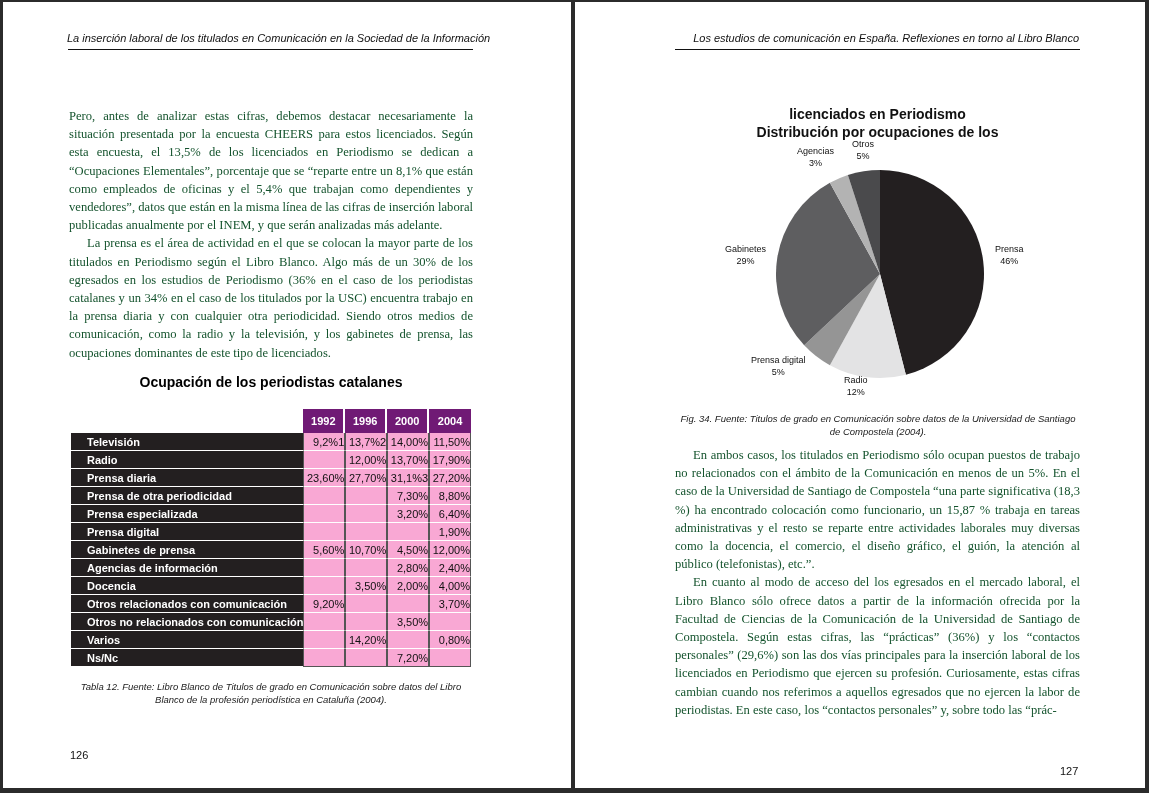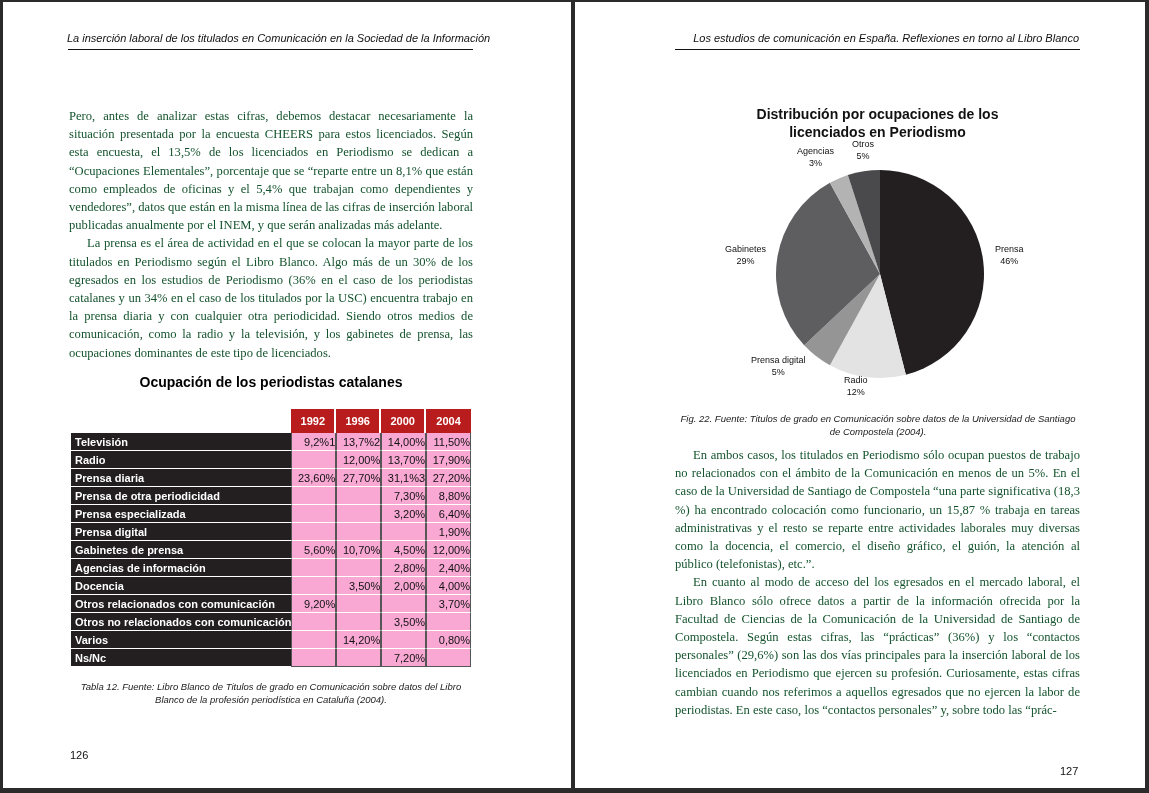--- a/index.html
+++ b/index.html
@@ -25,24 +25,24 @@
 
   .section-title {
     position: absolute; font-family: "Liberation Sans", sans-serif; font-weight: bold;
     font-size: 14px; text-align: center; color: #000000;
   }
 
   table.occ {
     position: absolute; border-collapse: separate; border-spacing: 0;
     font-family: "Liberation Sans", sans-serif; font-size: 11px;
   }
-  table.occ th { background: #b91c1c; color: #fff; font-weight: bold; height: 24px; text-align: center; border-right: 2px solid #fff; }
+  table.occ th { background: #701a75; color: #fff; font-weight: bold; height: 24px; text-align: center; border-right: 2px solid #fff; }
   table.occ th.blank { background: transparent; border: none; }
   table.occ td { height: 18px; border-bottom: 1px solid #fff; }
-  table.occ td.rowlabel { background: #231f20; color: #fff; padding-left: 4px; font-weight: bold; width: 188px; white-space: nowrap; }
+  table.occ td.rowlabel { background: #231f20; color: #fff; padding-left: 16px; font-weight: bold; width: 188px; white-space: nowrap; }
   table.occ td.val { background: #f9a8d4; color: #111; text-align: right; border-right: 1px solid #555; border-left: 1px solid #555; width: 52px; }
   table.occ tr:last-child td.val { border-bottom: 1px solid #555; }
 
   .caption {
     position: absolute; font-family: "Liberation Sans", sans-serif; font-style: italic;
     font-size: 9.5px; line-height: 12.5px; text-align: center; color: #222;
   }
   .page-num { position: absolute; top: 747px; font-family: "Liberation Sans", sans-serif; font-size: 11px; color: #111; text-align: center; }
 
   .chart-title {
@@ -182,22 +182,22 @@
     </div>
 
     <div class="page-num" style="left:67px;">126</div>
   </div>
 
   <div class="page page-right">
     <div class="running-head" style="right:66px;">Los estudios de comunicación en España. Reflexiones en torno al Libro Blanco</div>
     <div class="head-rule" style="left:100px; width:405px;"></div>
 
     <div class="chart-title" style="left:100px; top:103px; width:405px;">
+      <div>licenciados en Periodismo</div>
       <div>Distribución por ocupaciones de los</div>
-      <div>licenciados en Periodismo</div>
     </div>
 
     <svg class="pie" style="left:198px; top:165px;" width="214" height="214" viewBox="0 0 214 214">
       <g id="pie-slices">
           <path d="M107,107 L107,3 A104,104 0 0 1 132.8637482651449,207.73264875737763 Z" fill="#231f20"></path>
           <path d="M107,107 L132.8637482651449,207.73264875737763 A104,104 0 0 1 56.89761789342163,198.1358947245618 Z" fill="#e3e3e4"></path>
           <path d="M107,107 L56.89761789342163,198.1358947245618 A104,104 0 0 1 31.187262748173225,178.19289901658362 Z" fill="#959595"></path>
           <path d="M107,107 L31.187262748173225,178.19289901658362 A104,104 0 0 1 56.89761789342153,15.864105275438234 Z" fill="#5e5e60"></path>
           <path d="M107,107 L56.89761789342153,15.864105275438234 A104,104 0 0 1 74.86223258500536,8.090122305304064 Z" fill="#b3b3b3"></path>
           <path d="M107,107 L74.86223258500536,8.090122305304064 A104,104 0 0 1 106.99999999999989,3 Z" fill="#4a4a4c"></path>
@@ -223,21 +223,21 @@
     <div class="pie-label" style="left:176px; top:352px;">
       <div>Prensa digital</div>
       <div>5%</div>
     </div>
     <div class="pie-label" style="left:269px; top:372px;">
       <div>Radio</div>
       <div>12%</div>
     </div>
 
     <div class="caption" style="left:98px; top:411px; width:410px;">
-      <div>Fig. 22. Fuente: Titulos de grado en Comunicación sobre datos de la Universidad de Santiago</div>
+      <div>Fig. 34. Fuente: Titulos de grado en Comunicación sobre datos de la Universidad de Santiago</div>
       <div>de Compostela (2004).</div>
     </div>
 
     <div class="body-text" style="left:100px; top:444px; width:405px;">
       <p class="indent">En ambos casos, los titulados en Periodismo sólo ocupan puestos de trabajo no relacionados con el ámbito de la Comunicación en menos de un 5%. En el caso de la Universidad de Santiago de Compostela “una parte significativa (18,3 %) ha encontrado colocación como funcionario, un 15,87 % trabaja en tareas administrativas y el resto se reparte entre actividades laborales muy diversas como la docencia, el comercio, el diseño gráfico, el guión, la atención al público (telefonistas), etc.”.</p>
       <p class="indent">En cuanto al modo de acceso del los egresados  en el mercado laboral, el Libro Blanco sólo ofrece datos a partir de la información ofrecida por la Facultad de Ciencias de la Comunicación de la Universidad de Santiago de Compostela. Según estas cifras, las “prácticas” (36%) y los “contactos personales” (29,6%) son las dos vías principales para la inserción laboral de los licenciados en Periodismo que ejercen su profesión. Curiosamente, estas cifras cambian cuando nos referimos a aquellos egresados que no ejercen la labor de periodistas. En este caso, los “contactos personales” y, sobre todo las “prác-</p>
     </div>
 
     <div class="page-num" style="left:485px;margin-top:16px;">127</div>
   </div>

